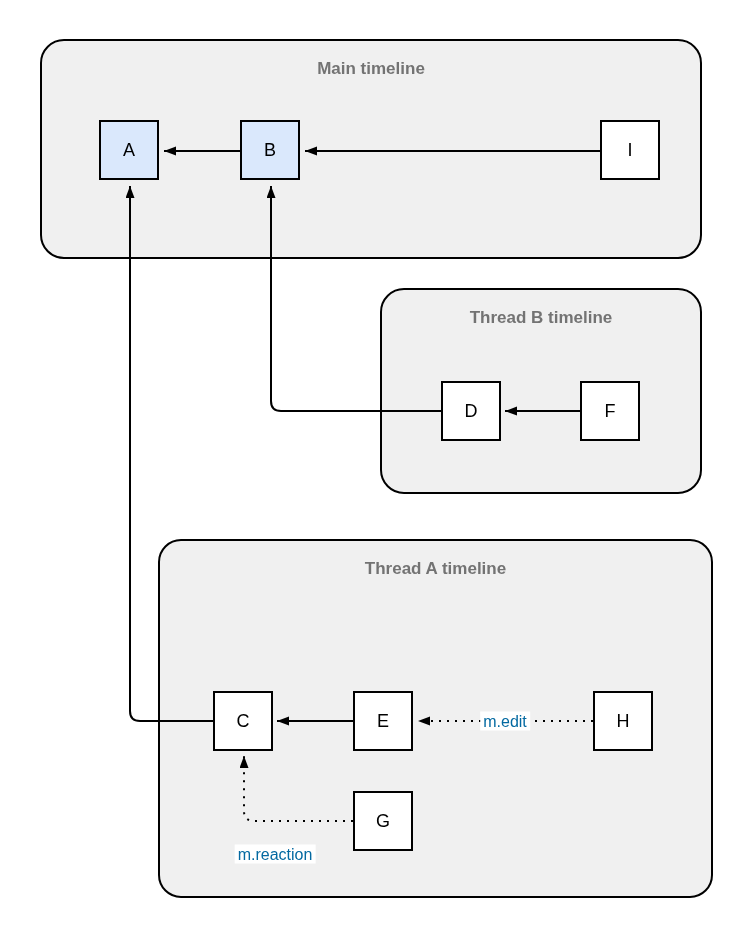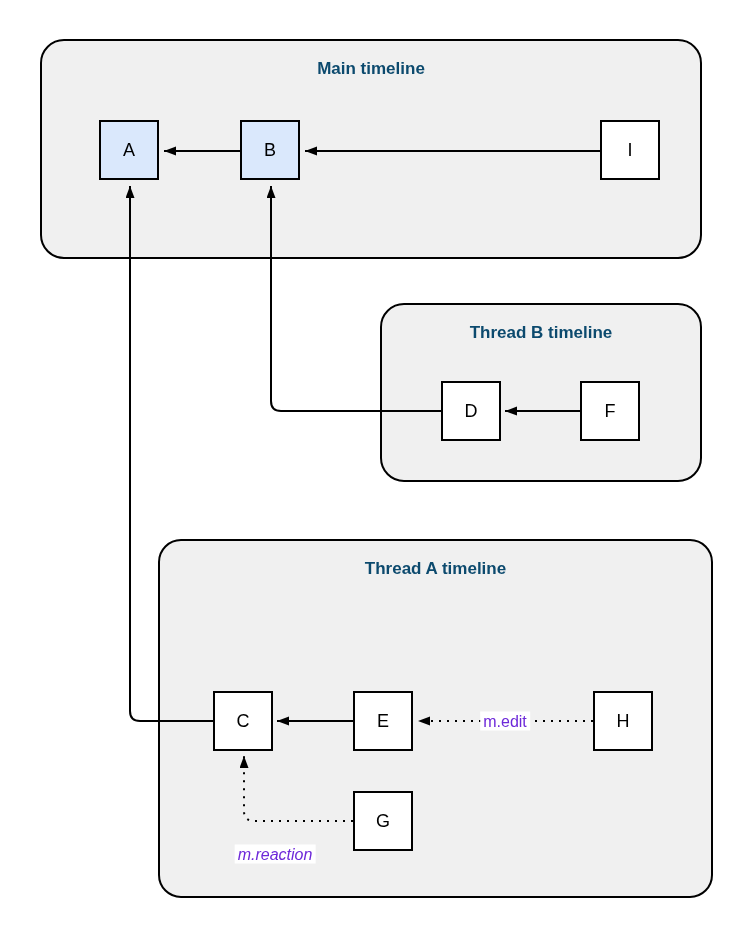--- a/index.html
+++ b/index.html
@@ -19,21 +19,21 @@
     position: absolute;
     box-sizing: border-box;
     background: #f0f0f0;
     border: 2px solid #000000;
     border-radius: 24px;
   }
   .container-title {
     text-align: center;
     font-weight: bold;
     font-size: 17px;
-    color: #0c4a6e;
+    color: #737373;
     margin-top: 18px;
     line-height: 20px;
   }
   .node {
     position: absolute;
     box-sizing: border-box;
     width: 60px;
     height: 60px;
     background: #ffffff;
     border: 2px solid #000000;
@@ -49,43 +49,43 @@
   .node-b { left: 240px; top: 120px; }
   .node-i { left: 600px; top: 120px; }
   .node-d { left: 441px; top: 381px; }
   .node-f { left: 580px; top: 381px; }
   .node-c { left: 213px; top: 691px; }
   .node-e { left: 353px; top: 691px; }
   .node-h { left: 593px; top: 691px; }
   .node-g { left: 353px; top: 791px; }
   
   .c-main     { left: 40px;  top: 39px;  width: 662px; height: 220px; }
-  .c-thread-b { left: 380px; top: 303px; width: 322px; height: 179px; }
+  .c-thread-b { left: 380px; top: 288px; width: 322px; height: 206px; }
   .c-thread-a { left: 158px; top: 539px; width: 555px; height: 359px; border-radius: 23px; }
 
   svg.edges-layer {
     position: absolute;
     left: 0; top: 0;
     width: 756px; height: 942px;
     pointer-events: none;
   }
   .edge { stroke: #000000; stroke-width: 2; fill: none; }
   .edge.dotted { stroke-dasharray: 2 6; }
   .edge-label {
     position: absolute;
     transform: translate(-50%, -50%);
     background: #ffffff;
     padding: 0 3px;
     font-size: 16px;
-    color: #6d28d9;
+    color: #0369a1;
     white-space: nowrap;
     line-height: 19px;
   }
   .label-edit     { left: 505px; top: 721px; }
-  .label-reaction { left: 275px; top: 854px; font-style: italic; }
+  .label-reaction { left: 275px; top: 854px; }
 </style>
 </head>
 <body>
 
 <div class="stage">
 
   <div class="container-box c-main">
     <div class="container-title">Main timeline</div>
   </div>
 

